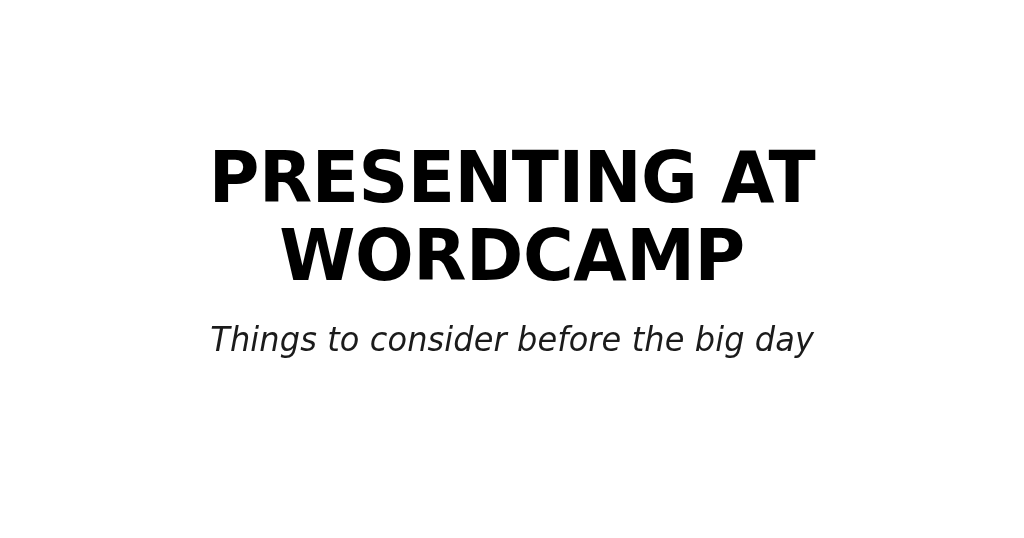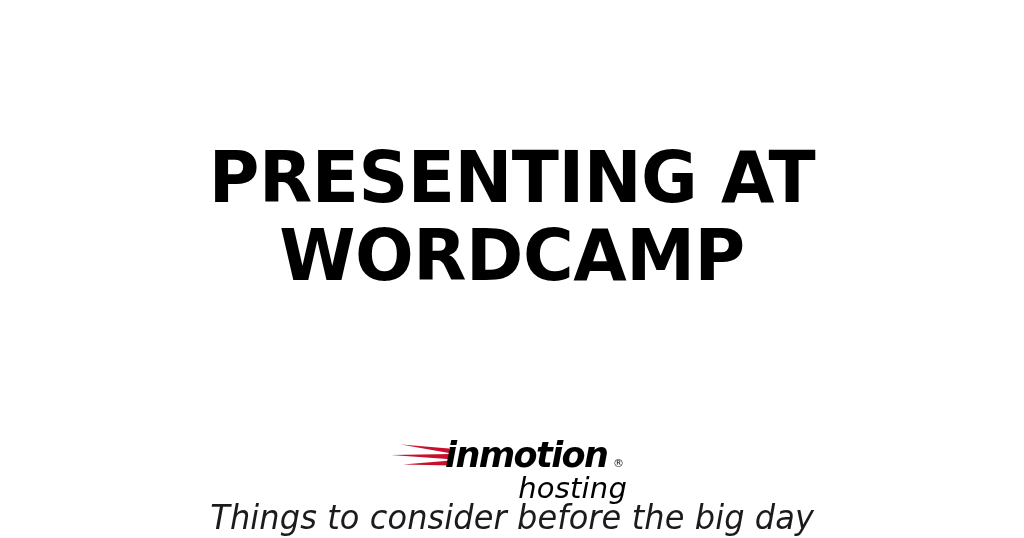--- a/index.html
+++ b/index.html
@@ -22,21 +22,21 @@
 
   .content {
     position: absolute;
     left: 0;
     top: 0;
     width: 1024px;
     height: 538px;
     display: flex;
     flex-direction: column;
     align-items: center;
-    justify-content: space-between;
+    justify-content: flex-start;
   }
 
   
   .title-block {
     margin-top: 138px;
     text-align: center;
     width: 100%;
   }
   .title-line {
     font-family: "DejaVu Sans", "Liberation Sans", sans-serif;
@@ -90,31 +90,14 @@
 
     <div class="title-block">
       <div class="title-line" style="color: rgb(0, 0, 0);">PRESENTING AT</div>
       <div class="title-line" style="color: rgb(0, 0, 0);">WORDCAMP</div>
     </div>
 
     <div class="subtitle" style="color: rgb(27, 27, 27);">Things to consider before the big day</div>
 
   </div>
 
-  <div class="logo">
-    <svg class="logo-svg" viewBox="0 0 246 72" xmlns="http://www.w3.org/2000/svg">
-
-      <g fill="#c8102e">
-        <path d="M12 12.5 L60 16.5 L60 21.0 L12 12.5 Z"></path>
-        <path d="M2 23.0 L62 22.0 L62 27.2 L2 23.0 Z"></path>
-        <path d="M14 32.5 L62 28.6 L62 33.6 L14 32.5 Z"></path>
-        <path d="M30 20.0 L62 17.4 L62 20.0 Z" opacity="0"></path>
-      </g>
-
-      <text x="56" y="35" font-family="DejaVu Sans, Liberation Sans, sans-serif" font-size="35" font-weight="700" font-style="italic" letter-spacing="-1.6" fill="#000000">inmotion</text>
-
-      <text x="224" y="35" font-family="DejaVu Sans, Liberation Sans, sans-serif" font-size="11" fill="#1a1a1a">®</text>
-
-      <text x="238" y="66" text-anchor="end" font-family="DejaVu Sans, Liberation Sans, sans-serif" font-size="29" font-weight="400" font-style="italic" letter-spacing="0.2" fill="#000000">hosting</text>
-    </svg>
-  </div>
 
 </div>
 
 </body></html>

